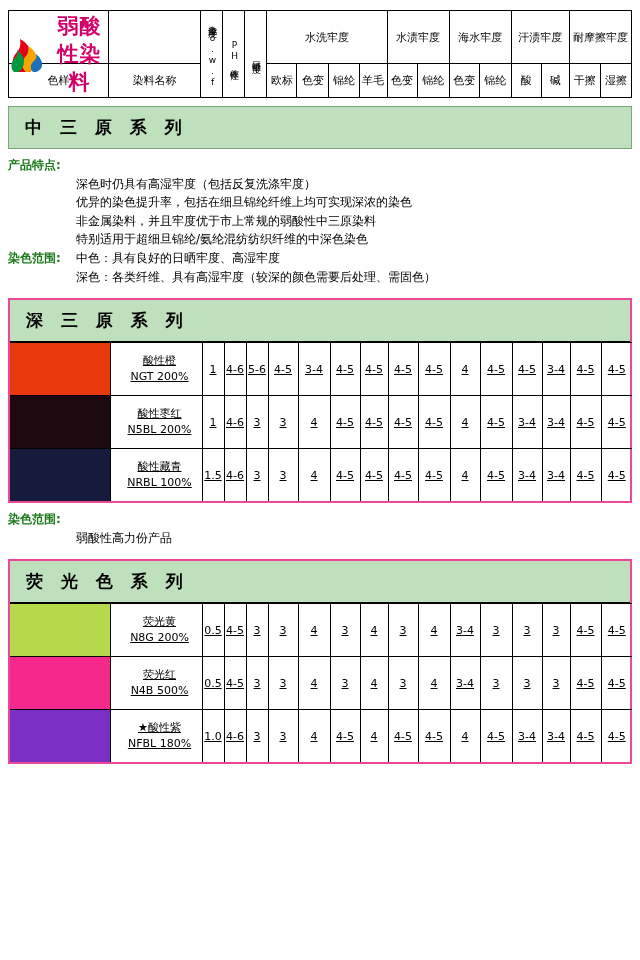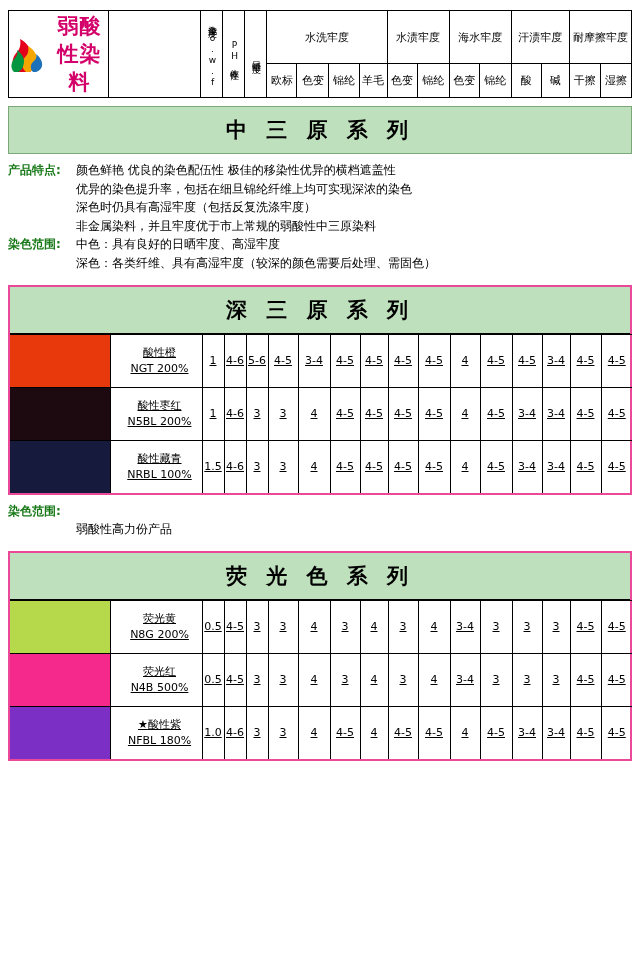--- a/index.html
+++ b/index.html
@@ -58,25 +58,25 @@
   }
   .vert.sm { font-size: 9px; }
   .grpname { font-size: 12px; }
   .sub { font-size: 12px; height: 34px; }
 
   
   .series {
     width: 624px;
     background: #bfe0bc;
     border: 1px solid #7ba877;
-    text-align: center;
-    font-size: 21px;
+    text-align: left;
+    font-size: 17px;
     font-weight: bold;
     letter-spacing: 6px;
-    padding: 9px 4px;
+    padding: 9px 16px;
     color: #000;
   }
 
   
   .notes { margin: 7px 0 0 0; font-size: 12px; color: #000; line-height: 1.55; }
   .note-row { display: flex; align-items: flex-start; }
   .note-key {
     color: #1a7a1a; font-weight: bold; white-space: nowrap; width: 68px; flex: 0 0 68px;
   }
   .note-val { flex: 1 1 auto; }
@@ -176,36 +176,50 @@
       <td class="sub">色变</td>
       <td class="sub">锦纶</td>
       <td class="sub">酸</td>
       <td class="sub">碱</td>
       <td class="sub">干擦</td>
       <td class="sub">湿擦</td>
     </tr>
   </tbody>
     </table>
 
+  <table class="hdr" style="margin-top:-35px; width:192px;">
+    <colgroup>
+        <col style="width:100px">
+        <col style="width:92px">
+      </colgroup>
+    <tbody>
+        <tr>
+      <td class="sub">色样</td>
+      <td class="sub">染料名称</td>
+    </tr>
+  </tbody>
+    </table>
 
   <div class="series" style="margin-top:8px;">中 三 原 系 列</div>
 
   <div class="notes">
     <div class="note-row">
       <span class="note-key">产品特点:</span>
-      <span class="note-val">颜色鲜艳        优良的染色配伍性        极佳的移染性优异的横档遮盖性</span>
+    </div>
+    <div class="note-row">
+      <span class="note-val ind">深色时仍具有高湿牢度（包括反复洗涤牢度）</span>
     </div>
     <div class="note-row">
       <span class="note-val ind">优异的染色提升率，包括在细旦锦纶纤维上均可实现深浓的染色</span>
     </div>
     <div class="note-row">
-      <span class="note-val ind">深色时仍具有高湿牢度（包括反复洗涤牢度）</span>
-    </div>
-    <div class="note-row">
       <span class="note-val ind">非金属染料，并且牢度优于市上常规的弱酸性中三原染料</span>
+    </div>
+    <div class="note-row">
+      <span class="note-val ind">特别适用于超细旦锦纶/氨纶混纺纺织纤维的中深色染色</span>
     </div>
     <div class="note-row">
       <span class="note-key">染色范围:</span>
       <span class="note-val">中色：具有良好的日晒牢度、高湿牢度</span>
     </div>
     <div class="note-row">
       <span class="note-val ind">深色：各类纤维、具有高湿牢度（较深的颜色需要后处理、需固色）</span>
     </div>
   </div>
 

